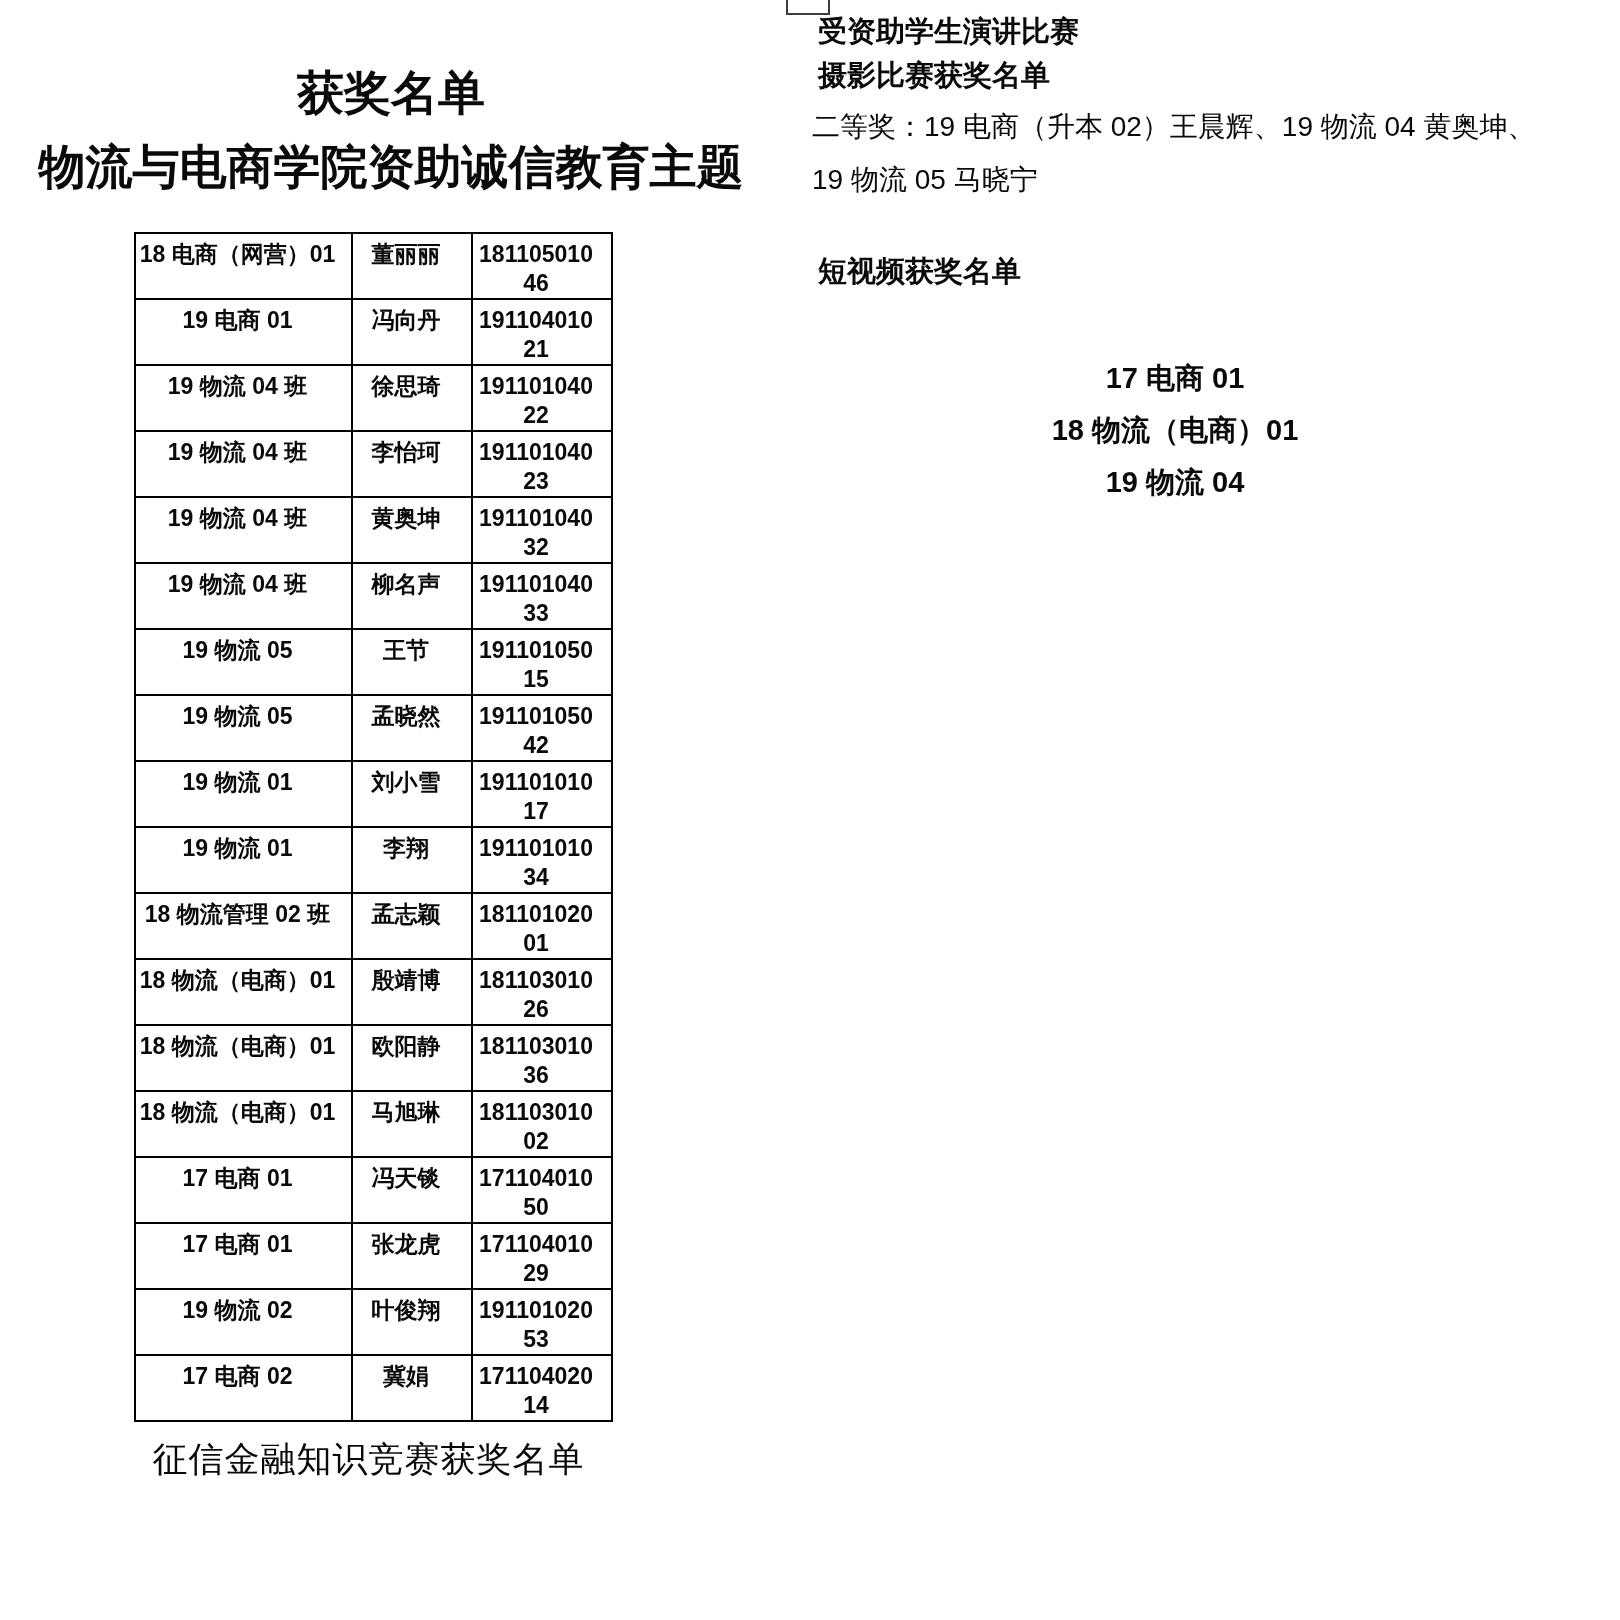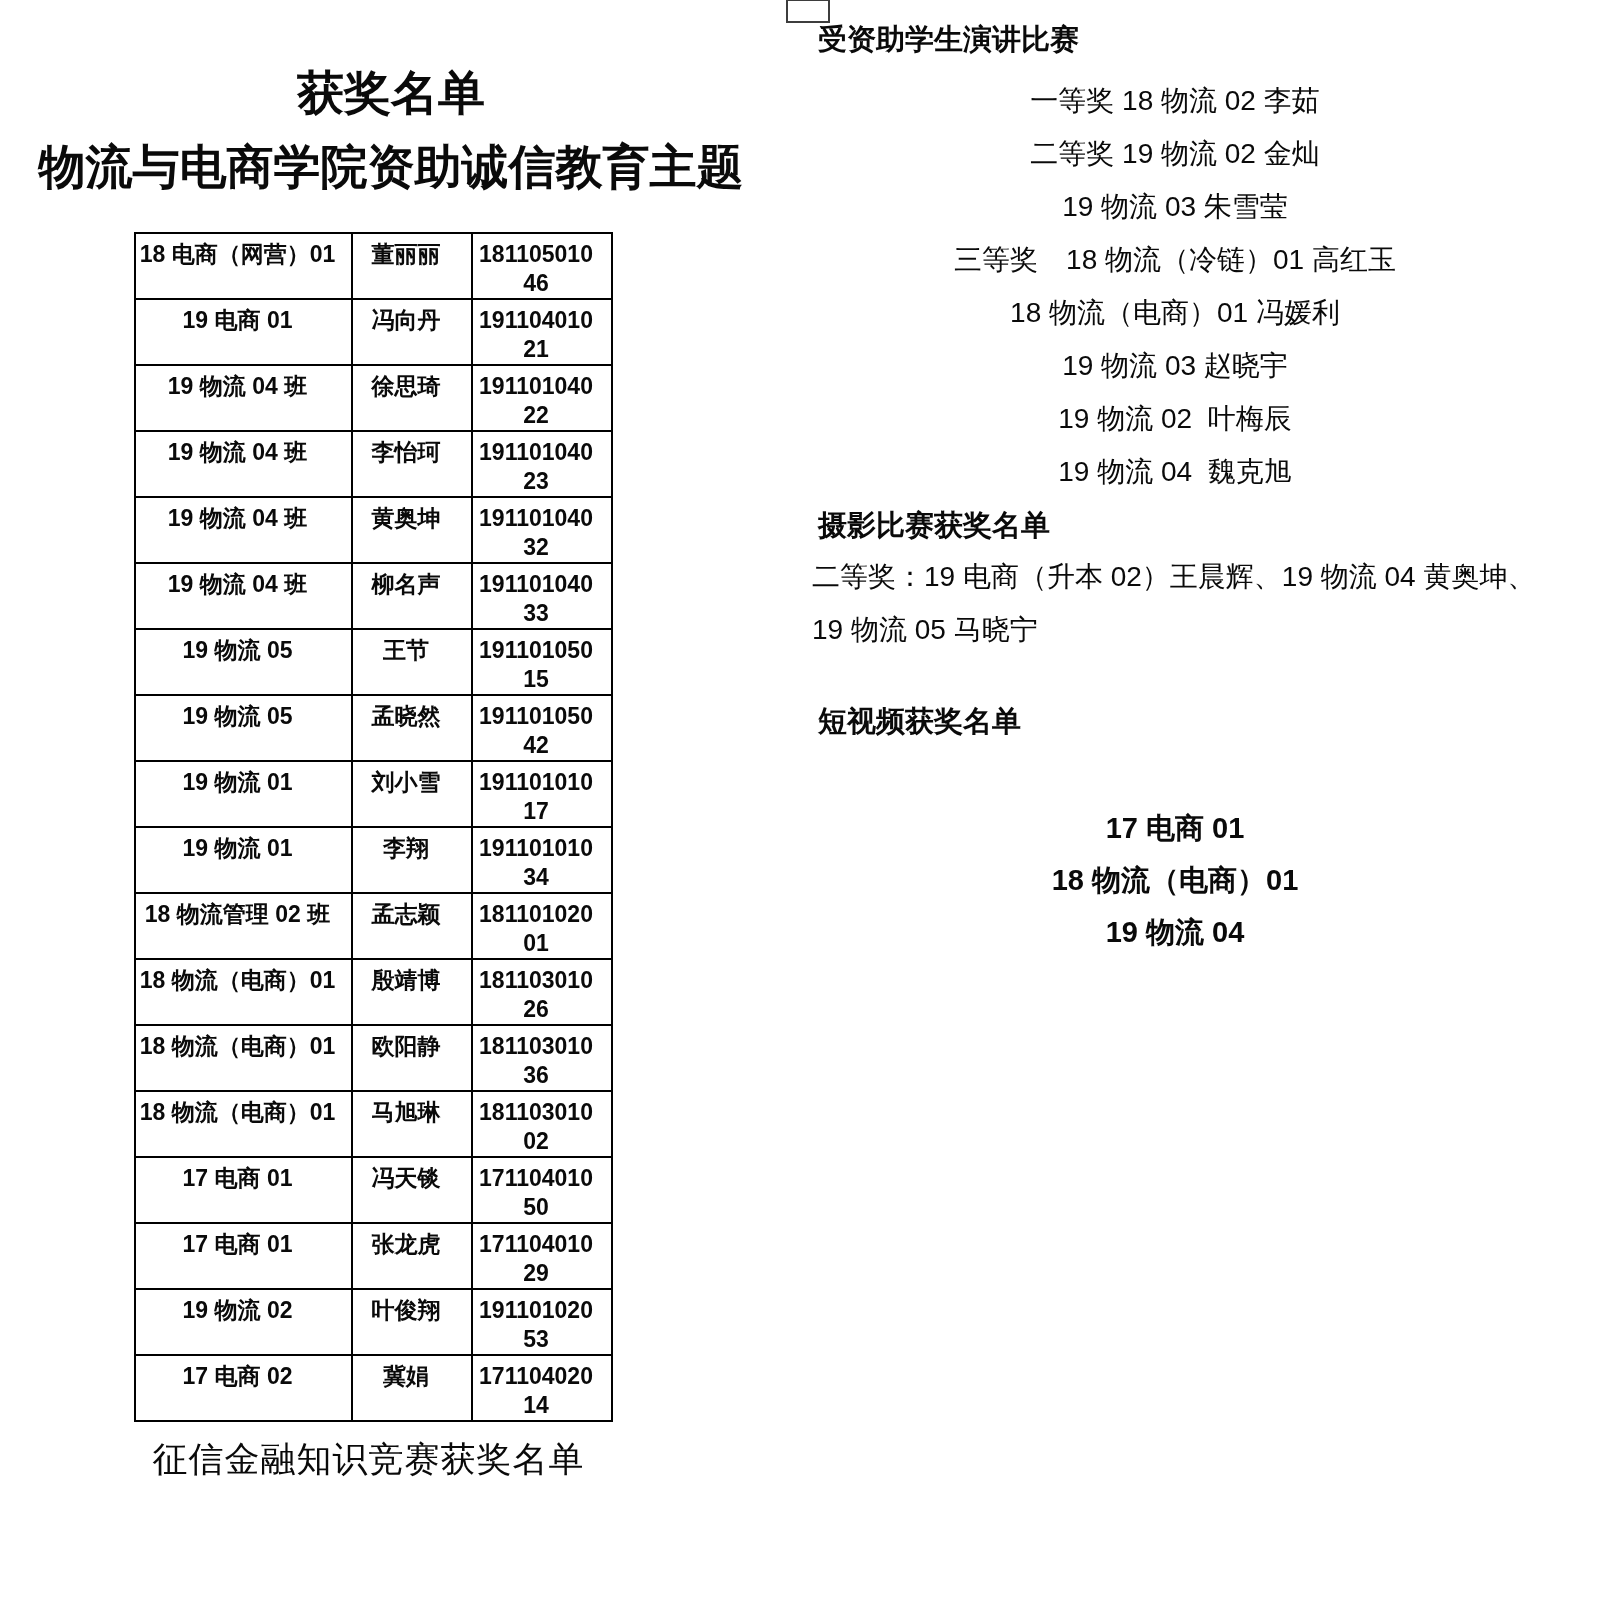--- a/index.html
+++ b/index.html
@@ -23,21 +23,21 @@
     height:51px;vertical-align:top;text-align:center;
     padding:6px 14px 0 2px;
     font-size:23px;font-weight:700;line-height:29px;
   }
   td.cell-id{word-break:break-all;}
   .table-caption{
     width:477px;margin:14px 0 0 130px;text-align:center;
     font-size:35px;font-weight:400;letter-spacing:1px;
   }
   
-  .right-page{position:absolute;left:812px;top:8px;width:726px;}
+  .right-page{position:absolute;left:812px;top:0;width:726px;}
   .artifact{
     position:absolute;left:-26px;top:-9px;width:40px;height:20px;
     border:2px solid #3d3d3d;background:#fff;
   }
   .sec-title{font-size:29px;font-weight:700;line-height:38px;}
   .speech-title{margin:12px 0 0 6px;}
   .speech-lines{margin-top:24px;text-align:center;font-size:28px;}
   .speech-lines > div{line-height:38px;margin-bottom:15px;white-space:pre-wrap;}
   .photo-title{margin:6px 0 0 6px;}
   .photo-paras{margin-top:6px;font-size:28px;}
@@ -157,30 +157,20 @@
         </tr>
       </tbody>
   </table>
   <div class="table-caption">征信金融知识竞赛获奖名单</div>
 </div>
 
 <div class="right-page">
   <div class="artifact"></div>
 
   <div class="sec-title speech-title">受资助学生演讲比赛</div>
-  <div class="speech-lines">
-      <div>一等奖 18 物流 02 李茹</div>
-      <div>二等奖 19 物流 02 金灿</div>
-      <div>19 物流 03 朱雪莹</div>
-      <div>三等奖　18 物流（冷链）01 高红玉</div>
-      <div>18 物流（电商）01 冯媛利</div>
-      <div>19 物流 03 赵晓宇</div>
-      <div>19 物流 02  叶梅辰</div>
-      <div>19 物流 04  魏克旭</div>
-    </div>
 
   <div class="sec-title photo-title">摄影比赛获奖名单</div>
   <div class="photo-paras">
       <div>二等奖：19 电商（升本 02）王晨辉、19 物流 04 黄奥坤、19 物流 05 马晓宁</div>
     </div>
 
   <div class="sec-title video-title">短视频获奖名单</div>
 
   <div class="advanced">
     <div class="advanced-lines">

